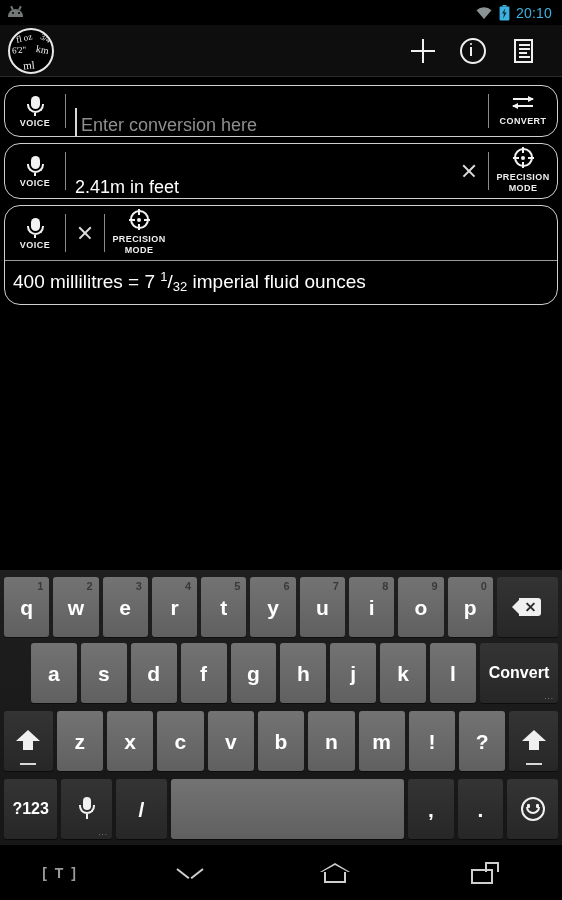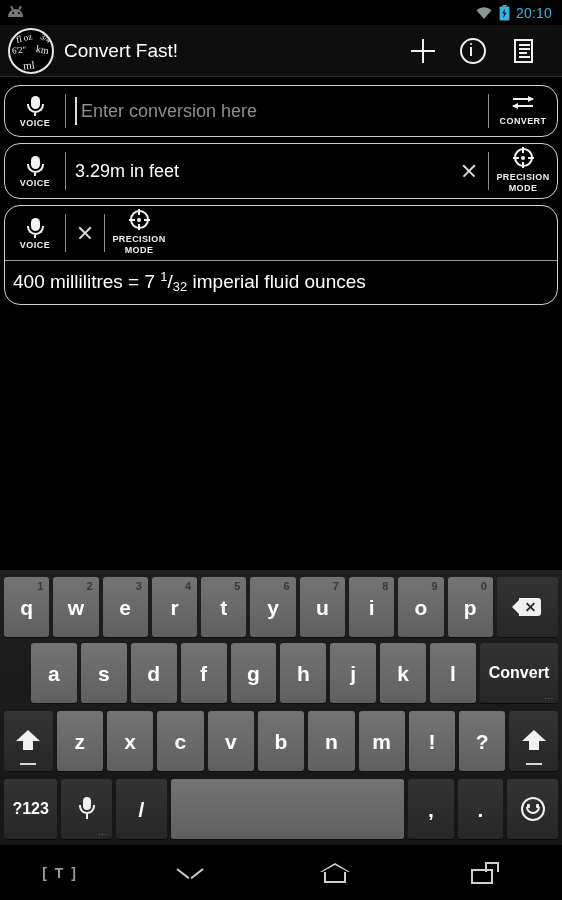--- a/index.html
+++ b/index.html
@@ -183,21 +183,21 @@
     font-size: 9px; font-weight: bold; letter-spacing: .5px;
     color: #efefef; margin-top: 9px;
   }
   .sep {
     width: 1px; background: #8a8a8a;
     margin: 8px 0;
     flex: 0 0 auto;
   }
   .qwrap {
     flex: 1 1 auto;
-    display: flex; align-items: center;
+    display: flex; align-items: flex-end;
     padding-left: 9px;
     min-width: 0;
   }
   .q-text {
     font-size: 18px; color: #fff; white-space: nowrap;
     overflow: hidden; text-overflow: ellipsis;
   }
   .q-placeholder { font-size: 18px; color: #8e8e8e; }
   .caret {
     width: 2px; height: 28px; background: #d8d8d8;
@@ -500,21 +500,20 @@
   </div>
 
   <div class="actionbar">
     <div class="app-logo">
       <span class="lg-floz">fl oz</span>
       <span class="lg-34">3/4</span>
       <span class="lg-62">6'2"</span>
       <span class="lg-km">km</span>
       <span class="lg-ml">ml</span>
     </div>
-    <div class="app-title">Convert Fast!</div>
     <div class="ab-spacer"></div>
     <div class="ab-btn">
       <div class="icon-plus"></div>
     </div>
     <div class="ab-btn">
       <div class="icon-info"></div>
     </div>
     <div class="ab-btn">
       <div class="icon-list">
         <i></i>
@@ -552,21 +551,21 @@
     </div>
 
     <div class="card">
       <div class="card-row">
         <div class="voice-btn">
           <div class="mic"></div>
           <div class="voice-label">VOICE</div>
         </div>
         <div class="sep"></div>
         <div class="qwrap">
-          <div class="q-text">3.29m in feet</div>
+          <div class="q-text">2.41m in feet</div>
         </div>
         <div class="clear-btn">
           <div class="icon-x"></div>
         </div>
         <div class="sep"></div>
         <div class="right-btn">
           <div class="icon-target">
             <i class="v"></i>
               <i class="v2"></i>
               <i class="h"></i>

